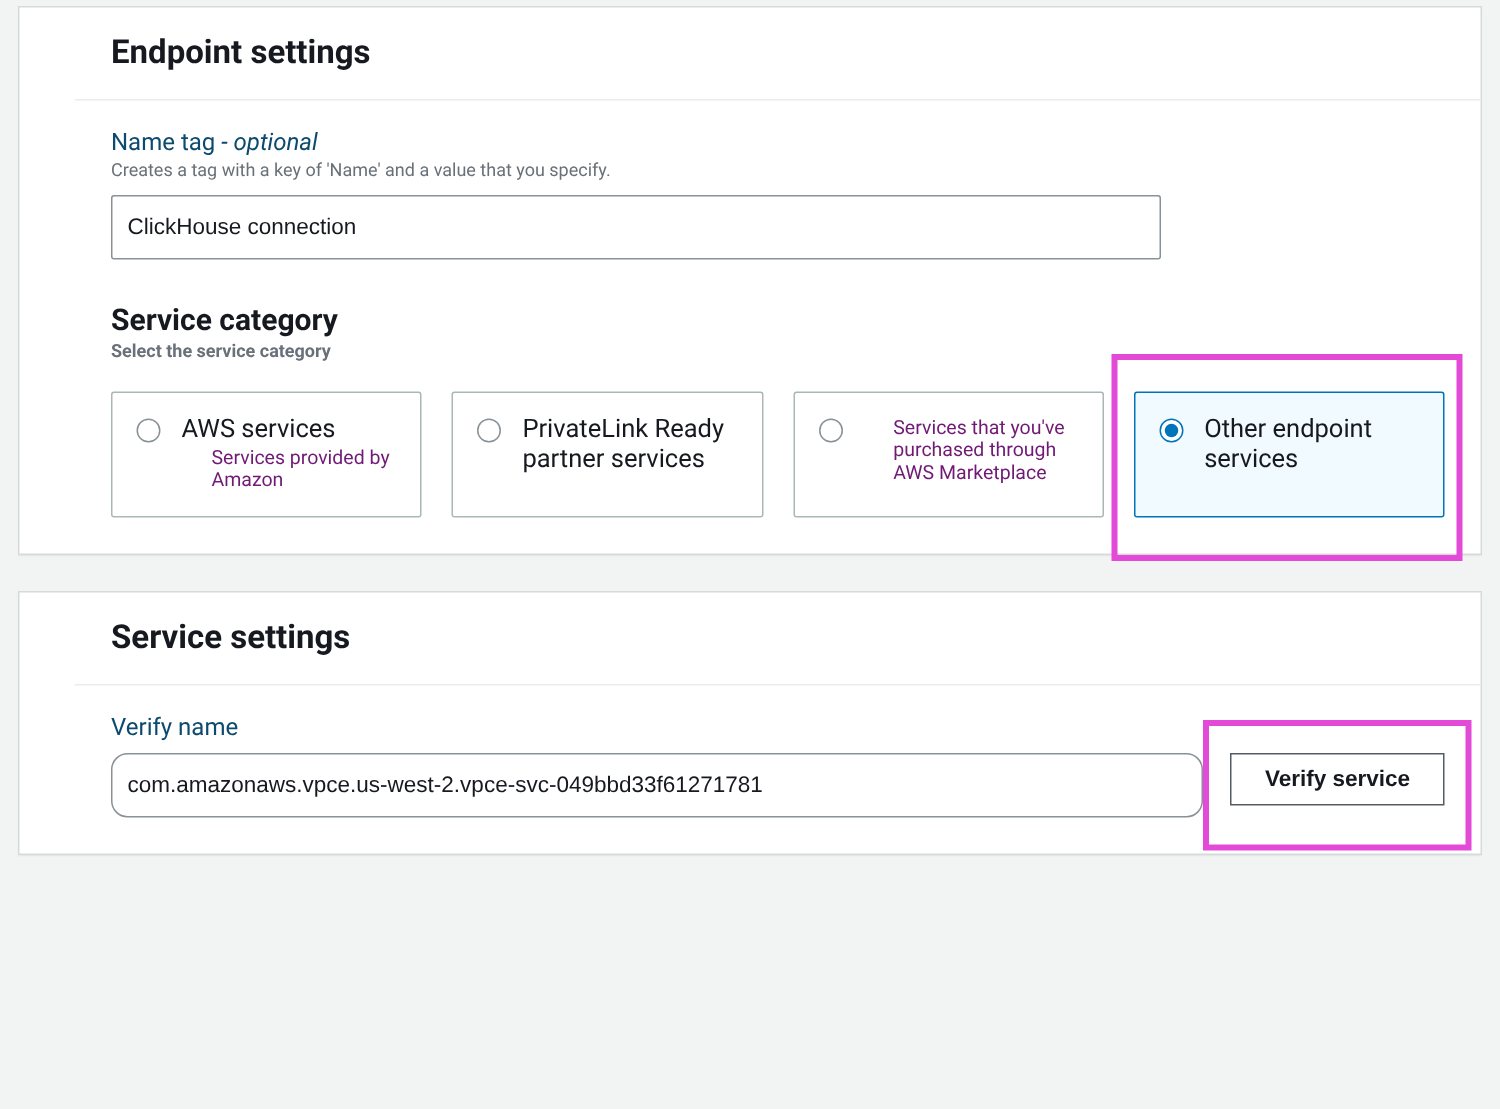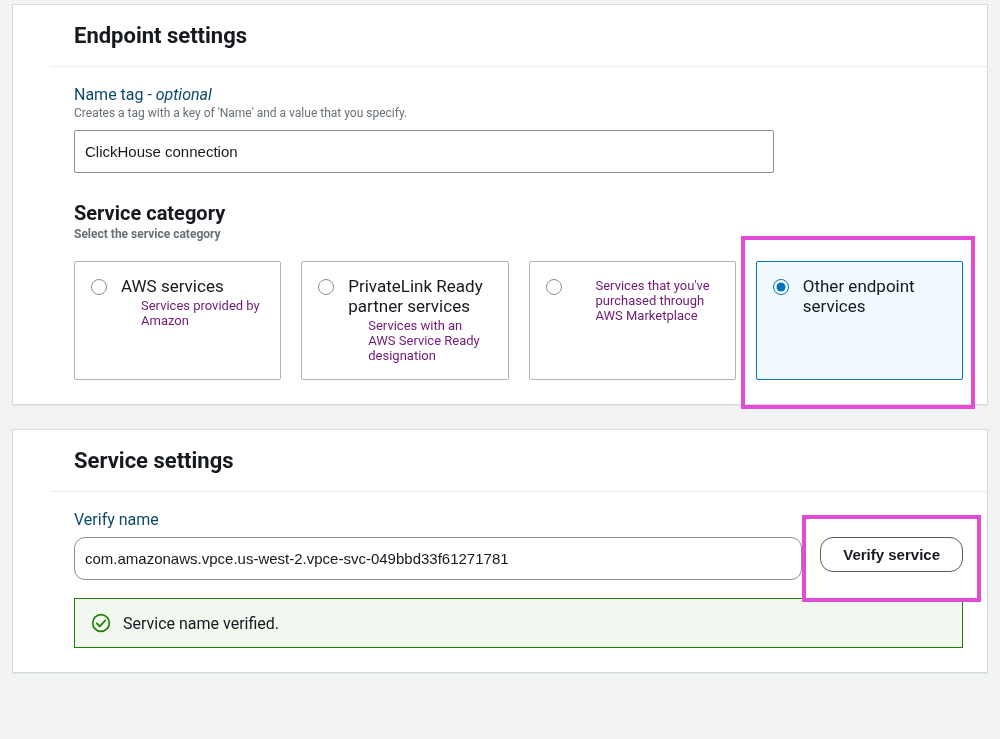--- a/index.html
+++ b/index.html
@@ -143,21 +143,21 @@
     width: auto;
     border-radius: 11px;
   }
   .btn {
     border: 1px solid #545b64;
     background: #fff;
     color: #16191f;
     font-weight: 700;
     font-size: 15px;
     padding: 8px 22px;
-    border-radius: 13px;
+    border-radius: 0;
     cursor: pointer;
     white-space: nowrap;
   }
   .btn-wrap {
     position: relative;
   }
   .highlight-btn {
     top: -22px;
     left: -18px;
     right: -18px;
@@ -206,21 +206,20 @@
           <span class="radio-dot"></span>
           <span>
             <div class="radio-title">AWS services</div>
             <div class="radio-desc">Services provided by Amazon</div>
           </span>
         </label>
         <label class="radio-card">
           <span class="radio-dot"></span>
           <span>
             <div class="radio-title">PrivateLink Ready partner services</div>
-            <div class="radio-desc">Services with an AWS Service Ready designation</div>
           </span>
         </label>
         <label class="radio-card">
           <span class="radio-dot"></span>
           <span>
             <div class="radio-desc">Services that you've purchased through AWS Marketplace</div>
           </span>
         </label>
         <label class="radio-card selected">
           <span class="radio-dot"></span>
@@ -243,22 +242,15 @@
 
     <div class="field-label">Verify name</div>
     <div class="service-row">
       <input type="text" class="text-input" value="com.amazonaws.vpce.us-west-2.vpce-svc-049bbd33f61271781" style="">
       <div class="btn-wrap">
         <button class="btn">Verify service</button>
         <div class="highlight-box highlight-btn"></div>
       </div>
     </div>
 
-    <div class="alert-success">
-      <svg class="icon-check" viewBox="0 0 24 24">
-        <circle cx="12" cy="12" r="10" fill="none" stroke="#1d8102" stroke-width="2"></circle>
-        <path d="M7 12.5 L10.5 16 L17 9" fill="none" stroke="#1d8102" stroke-width="2.2" stroke-linecap="round" stroke-linejoin="round"></path>
-      </svg>
-      <span>Service name verified.</span>
-    </div>
 
   </div>
 </div>
 
 </body></html>

